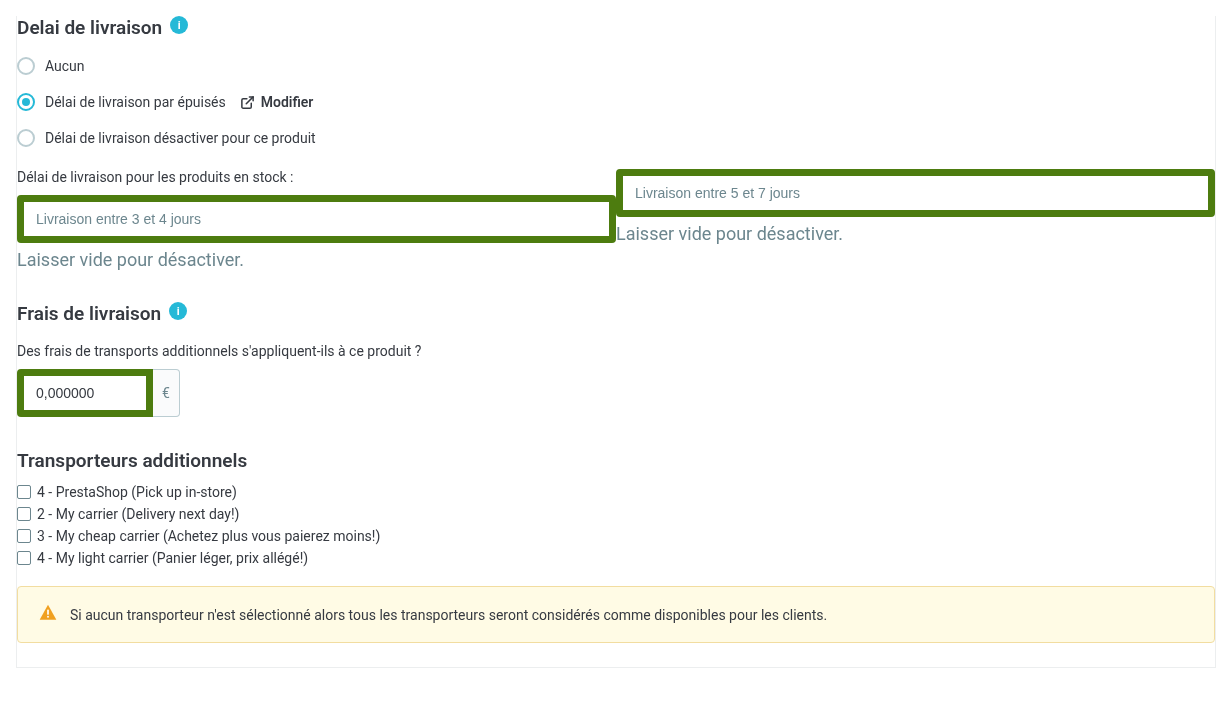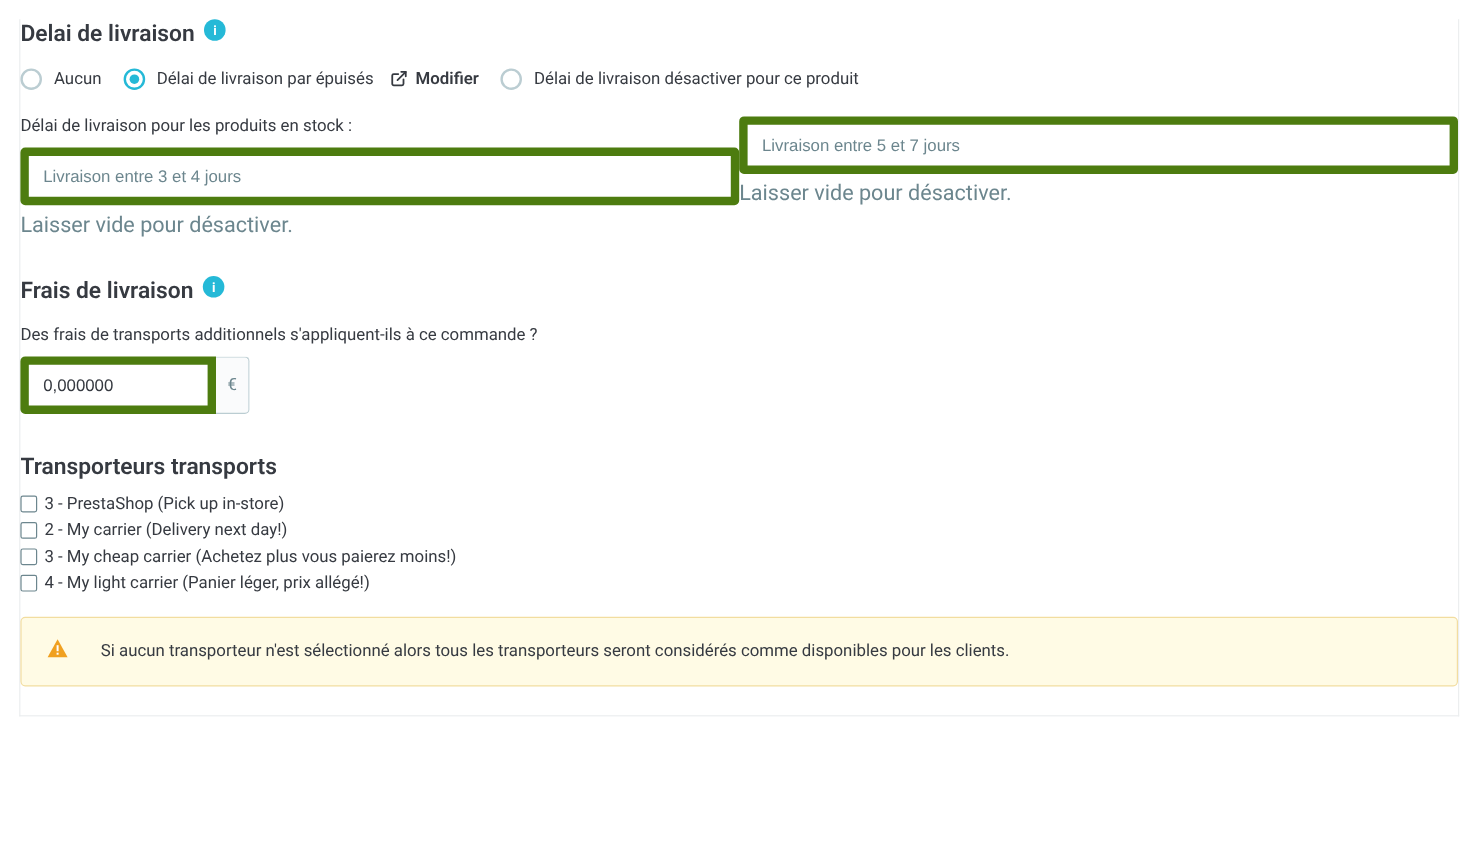--- a/index.html
+++ b/index.html
@@ -27,63 +27,63 @@
     width: 18px;
     height: 18px;
     border-radius: 50%;
     background: #25b9d7;
     color: #fff;
     font-weight: 700;
     font-size: 11px;
     font-style: normal;
     cursor: default;
   }
-  .radio-group { display: flex; flex-direction: row; gap: 18px; margin-bottom: 20px; }
+  .radio-group { display: flex; flex-direction: column; gap: 18px; margin-bottom: 20px; }
   .radio-row { display: flex; align-items: center; gap: 10px; }
   .radio-outer {
     width: 18px; height: 18px; border: 2px solid #bbcdd2; border-radius: 50%;
     display: inline-flex; align-items: center; justify-content: center;
     cursor: pointer; flex-shrink: 0;
   }
   .radio-outer.selected { border-color: #25b9d7; }
   .radio-inner { width: 8px; height: 8px; border-radius: 50%; background: #25b9d7; display: none; }
   .radio-outer.selected .radio-inner { display: block; }
   .radio-label { color: #363a41; font-size: 14px; cursor: pointer; }
   .modifier-link {
-    display: inline-flex; align-items: flex-start; gap: 6px; color: #363a41;
+    display: inline-flex; align-items: flex-end; gap: 6px; color: #363a41;
     font-weight: 600; font-size: 14px; cursor: pointer; margin-left: 4px;
   }
   .ext-icon { width: 15px; height: 15px; display: inline-flex; }
   .two-col { display: flex; margin-top: 22px; }
   .col { flex: 1; }
   .field-label { font-size: 14px; color: #363a41; margin-bottom: 10px; display: block; }
   .text-input {
     width: 100%; padding: 9px 12px; border: 7px solid #4d7c0f; border-radius: 4px;
     font-size: 14px; color: #6c868e; background: #fff;
   }
   .text-input::placeholder { color: #6c868e; }
   .helper { color: #6c868e; font-size: 18px; margin-top: 6px; }
   .subtext { font-size: 14px; color: #363a41; margin-bottom: 10px; }
-  .input-group { display: flex; width: 191px; }
+  .input-group { display: flex; width: 163px; }
   .input-group .text-input { border-top-right-radius: 0; border-bottom-right-radius: 0; color: #363a41; }
   .input-addon {
     display: flex; align-items: center; justify-content: center;
     width: 34px; border: 1px solid #bbcdd2; border-left: none;
     border-top-right-radius: 4px; border-bottom-right-radius: 4px;
     background: #fafbfc; color: #6c868e; font-size: 14px;
   }
   .checkbox-list { display: flex; flex-direction: column; gap: 6px; margin-top: 8px; }
   .checkbox-row { display: flex; align-items: center; gap: 6px; }
   .checkbox {
     width: 14px; height: 14px; border: 1.5px solid #6c868e; border-radius: 2px;
     cursor: pointer; flex-shrink: 0; background: #fff;
   }
   .checkbox-label { font-size: 14px; color: #363a41; cursor: pointer; }
   .alert {
-    display: flex; align-items: center; gap: 26px;
+    display: flex; align-items: center; gap: 12px;
     border: 1px solid #f2dda0; background: #fffbe5;
     border-radius: 4px; padding: 16px 20px; margin-top: 20px;
   }
   .alert-icon { flex-shrink: 0; }
   .alert-text { color: #363a41; font-size: 14px; }
   .outer-panel { border: 1px solid #eceeef; border-top: none; padding: 0 0 24px 0; }
   .content { padding: 0 0 0 0; }
 </style>
 </head>
 <body>
@@ -137,36 +137,36 @@
       <div class="helper">Laisser vide pour désactiver.</div>
     </div>
   </div>
 </div>
 
 <div class="section">
   <h2 class="section-title">
     <span>Frais de livraison</span>
     <span class="info-icon">i</span>
   </h2>
-  <div class="subtext">Des frais de transports additionnels s'appliquent-ils à ce commande ?</div>
+  <div class="subtext">Des frais de transports additionnels s'appliquent-ils à ce produit ?</div>
   <div class="input-group">
     <input type="text" class="text-input" value="0,000000" style="">
     <span class="input-addon">€</span>
   </div>
 </div>
 
 <div class="section" style="margin-bottom:0">
   <h2 class="section-title" style="margin-bottom:12px">
-    <span>Transporteurs transports</span>
+    <span>Transporteurs additionnels</span>
   </h2>
 
   <div class="checkbox-list">
     <div class="checkbox-row">
       <span class="checkbox"></span>
-      <span class="checkbox-label">3 - PrestaShop (Pick up in-store)</span>
+      <span class="checkbox-label">4 - PrestaShop (Pick up in-store)</span>
     </div>
     <div class="checkbox-row">
       <span class="checkbox"></span>
       <span class="checkbox-label">2 - My carrier (Delivery next day!)</span>
     </div>
     <div class="checkbox-row">
       <span class="checkbox"></span>
       <span class="checkbox-label">3 - My cheap carrier (Achetez plus vous paierez moins!)</span>
     </div>
     <div class="checkbox-row">

